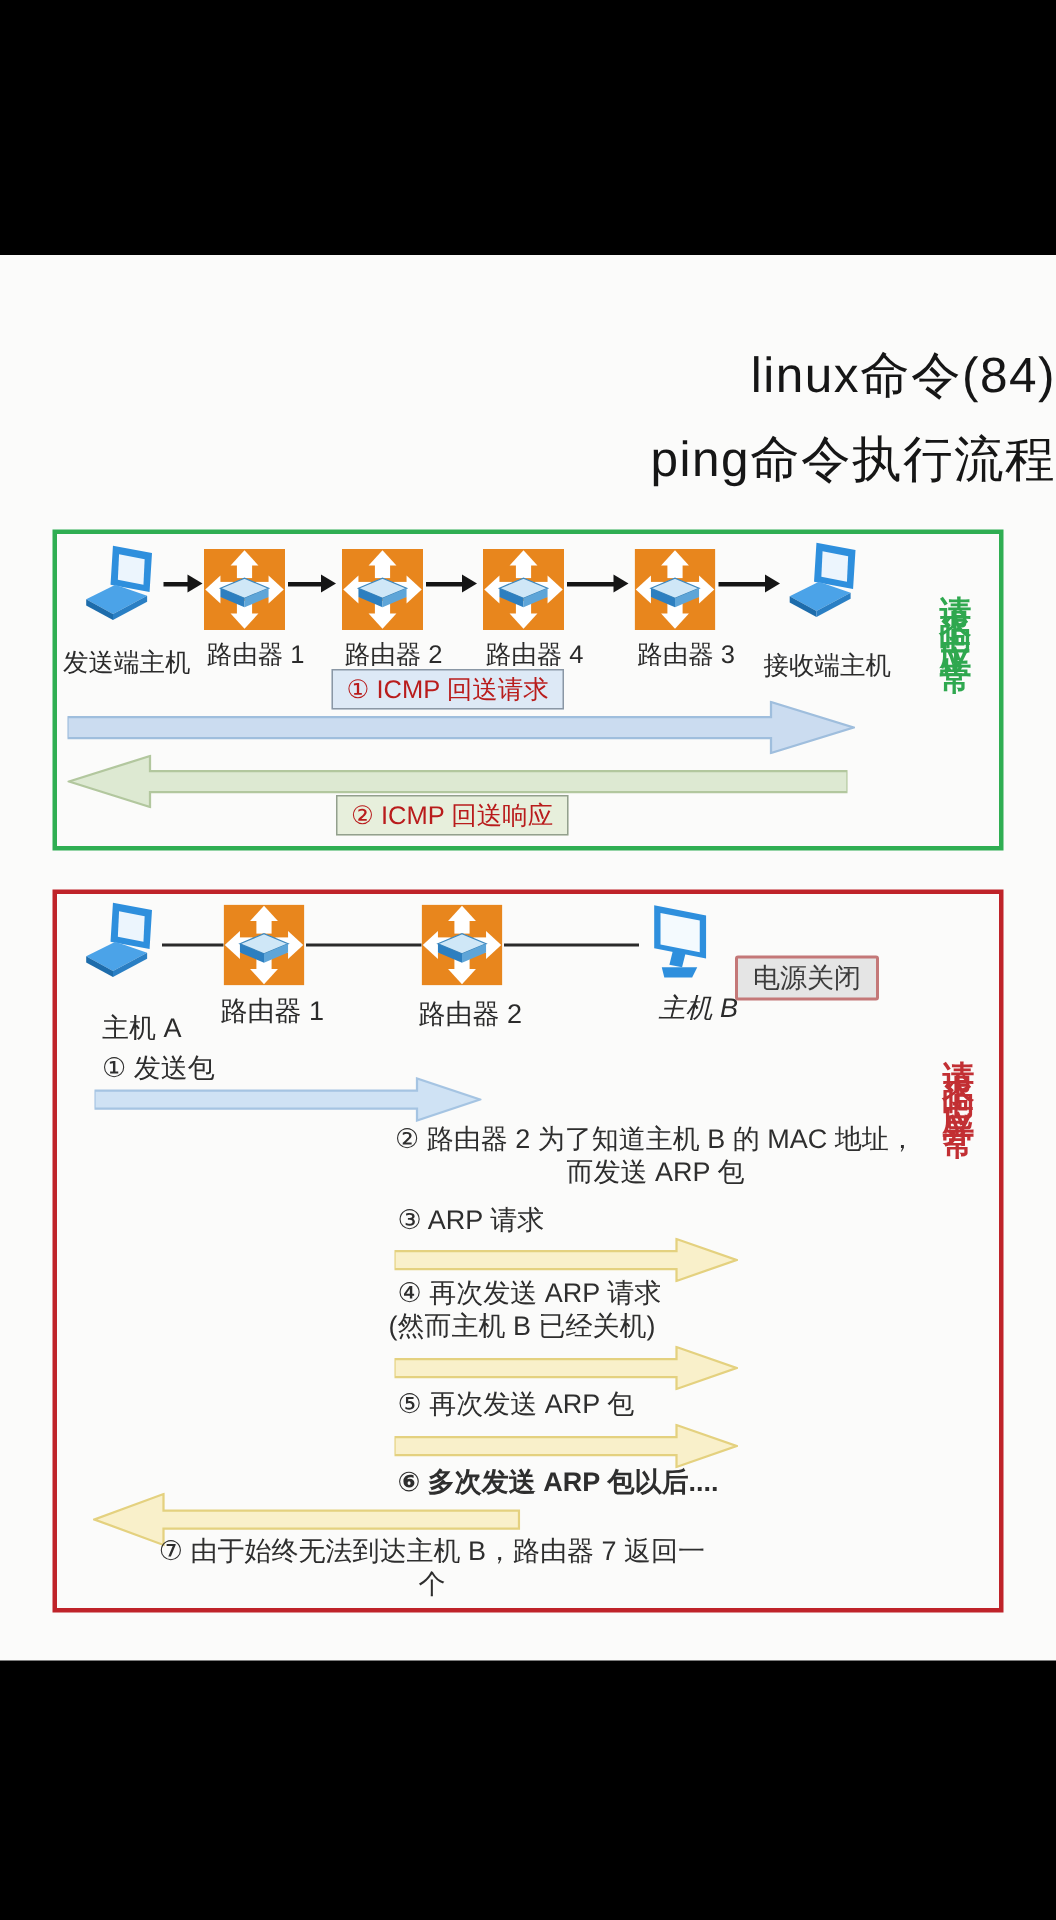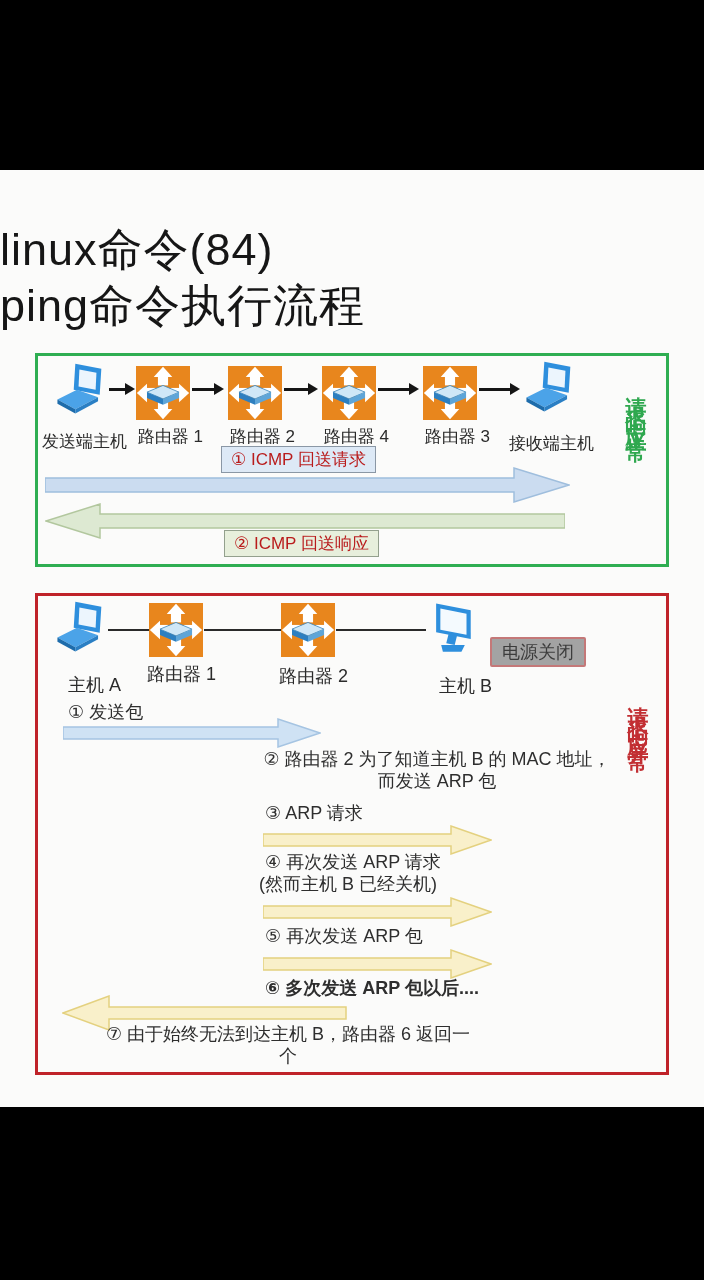--- a/index.html
+++ b/index.html
@@ -7,22 +7,22 @@
   body {
     position:relative; overflow:hidden; background:#fbfbfa;
     font-family:"Liberation Sans","DejaVu Sans",sans-serif; color:#2b2b2b;
   }
   .stage { position:absolute; inset:0; }
   .bar { position:absolute; left:0; width:704px; background:#000; }
   .bar.top { top:0; height:170px; }
   .bar.bottom { top:1107px; height:173px; }
 
   .title {
-    position:absolute; top:222px; left:0; width:704px; text-align:left;
-    font-size:45px; line-height:56px; font-weight:500; color:#161616; letter-spacing:1px;
+    position:absolute; top:222px; left:0; width:704px; text-align:right;
+    font-size:33px; line-height:56px; font-weight:500; color:#161616; letter-spacing:1px;
   }
 
   .panel { position:absolute; }
   #panel-normal  { left:35px; top:353px; width:634px; height:214px; border:3px solid #2fae52; }
   #panel-abnormal{ left:35px; top:593px; width:634px; height:482px; border:3px solid #bf2329; }
 
   .dev { position:absolute; }
   .dev-label { position:absolute; font-size:17px; text-align:right; white-space:nowrap; color:#2b2b2b; }
 
   
@@ -73,28 +73,28 @@
   #g-c1 { left:71px;  width:17px; }
   #g-c2 { left:154px; width:23px; }
   #g-c3 { left:246px; width:25px; }
   #g-c4 { left:340px; width:32px; }
   #g-c5 { left:441px; width:32px; }
 
   
   #r-lapA { left:17px;  top:5px; }  #r-lapA-label { left:3px;   top:77px; width:80px; font-size:18px; }
   #r-r1   { left:111px; top:7px; }  #r-r1-label   { left:98px;  top:66px; width:80px; font-size:18px; }
   #r-r2   { left:243px; top:7px; }  #r-r2-label   { left:230px; top:68px; width:80px; font-size:18px; }
-  #r-monB { left:388px; top:3px; }  #r-monB-label { left:374px; top:78px; width:80px; font-size:18px; }
+  #r-monB { left:388px; top:3px; }  #r-monB-label { left:374px; top:64px; width:80px; font-size:18px;font-style:italic; }
   #r-l1 { left:70px;  width:41px; }
   #r-l2 { left:166px; width:77px; }
   #r-l3 { left:298px; width:90px; }
 
   #badge-poweroff {
     position:absolute; left:452px; top:41px; font-size:18px; color:#3c3c3c;
-    background:#a3a3a3; border:2px solid #c47878; padding:1px 10px; white-space:nowrap; border-radius:2px;
+    background:#e5e5e5; border:2px solid #c47878; padding:1px 10px; white-space:nowrap; border-radius:2px;
   }
 </style>
 </head>
 <body>
 
 <svg width="0" height="0" style="position:absolute" aria-hidden="true">
   <defs>
     <symbol id="sym-laptop" viewBox="0 0 64 64">
       <polygon points="25,1 57,7 55,39 23,33" fill="#2e8fdd"></polygon>
       <polygon points="30,8 51,12 50,33 29,29" fill="#ecf5fd"></polygon>
@@ -236,21 +236,21 @@
     <svg class="arrow" id="r-yarrow3" width="229" height="30" viewBox="0 0 229 30">
       <polygon points="0,9 188,9 188,1 228,15 188,29 188,21 0,21" fill="#f9f0ca" stroke="#e4d17f" stroke-width="1.5"></polygon>
     </svg>
 
     <div class="step" id="r-step6">⑥ 多次发送 ARP 包以后....</div>
     <svg class="arrow" id="r-yarrowL" width="285" height="36" viewBox="0 0 285 36">
       <polygon points="284,12 47,12 47,1 1,18 47,35 47,24 284,24" fill="#f9f0ca" stroke="#e4d17f" stroke-width="1.5"></polygon>
     </svg>
 
     <div class="step-block" id="r-step7">
-      <div>⑦ 由于始终无法到达主机 B，路由器 6 返回一个</div>
+      <div>⑦ 由于始终无法到达主机 B，路由器 7 返回一个</div>
     </div>
 
     <div class="vside" id="vside-abnormal">请求响应异常</div>
   </div>
 
   <div class="bar bottom">
     
   </div>
 </div>
 

